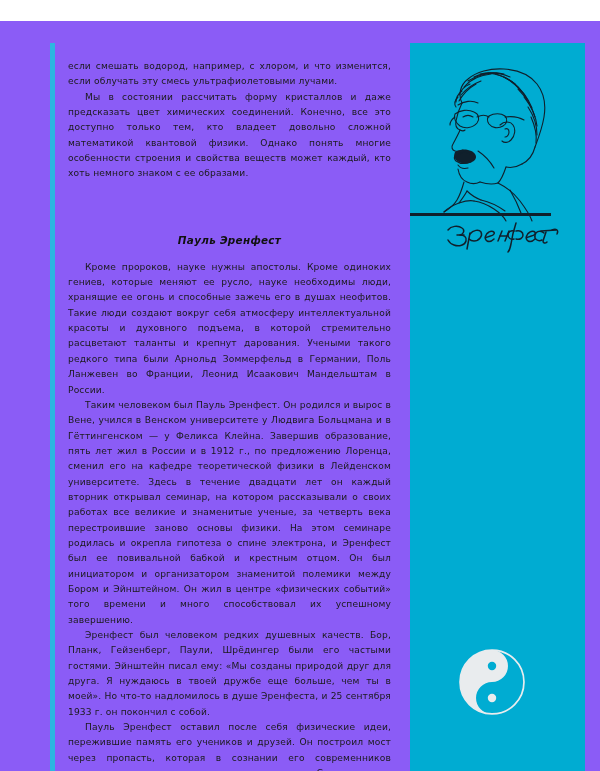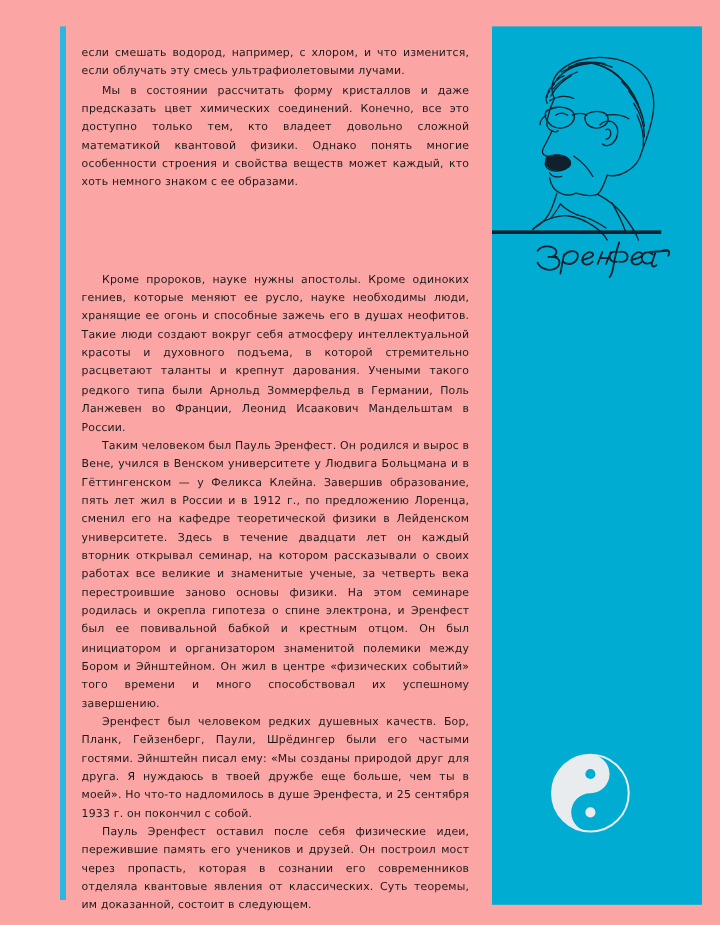--- a/index.html
+++ b/index.html
@@ -11,21 +11,22 @@
     height: 771px;
     background: #ffffff;
     font-family: "Liberation Sans", sans-serif;
     overflow: hidden;
     position: relative;
   }
 
   .page {
     position: absolute;
     inset: 0;
-    background: #fca5a5;
+    background: #8b5cf6;
+    margin-top: 21px;
   }
 
   
   .left-rule {
     position: absolute;
     left: 50px;
     top: 22px;
     width: 5px;
     height: 728px;
     background: #2cb6e0;
@@ -139,20 +140,21 @@
   <div class="left-rule"></div>
 
   <div class="text-column">
 
     <p class="body-par">если смешать водород, например, с хлором, и что изменится, если облучать эту смесь ультрафиолетовыми лучами.</p>
 
     <p class="body-par indent">Мы в состоянии рассчитать форму кристаллов и даже предсказать цвет химических соединений. Конечно, все это доступно только тем, кто владеет довольно сложной математикой квантовой физики. Однако понять многие особенности строения и свойства веществ может каждый, кто хоть немного знаком с ее образами.</p>
 
     <div class="gap-before-title"></div>
 
+    <h2 class="section-title">Пауль Эренфест</h2>
 
     <div class="gap-after-title"></div>
 
     <p class="body-par indent">Кроме пророков, науке нужны апостолы. Кроме одиноких гениев, которые меняют ее русло, науке необходимы люди, хранящие ее огонь и способные зажечь его в душах неофитов. Такие люди создают вокруг себя атмосферу интеллектуальной красоты и духовного подъема, в которой стремительно расцветают таланты и крепнут дарования. Учеными такого редкого типа были Арнольд Зоммерфельд в Германии, Поль Ланжевен во Франции, Леонид Исаакович Мандельштам в России.</p>
     <p class="body-par indent">Таким человеком был Пауль Эренфест. Он родился и вырос в Вене, учился в Венском университете у Людвига Больцмана и в Гёттингенском — у Феликса Клейна. Завершив образование, пять лет жил в России и в 1912 г., по предложению Лоренца, сменил его на кафедре теоретической физики в Лейденском университете. Здесь в течение двадцати лет он каждый вторник открывал семинар, на котором рассказывали о своих работах все великие и знаменитые ученые, за четверть века перестроившие заново основы физики. На этом семинаре родилась и окрепла гипотеза о спине электрона, и Эренфест был ее повивальной бабкой и крестным отцом. Он был инициатором и организатором знаменитой полемики между Бором и Эйнштейном. Он жил в центре «физических событий» того времени и много способствовал их успешному завершению.</p>
     <p class="body-par indent">Эренфест был человеком редких душевных качеств. Бор, Планк, Гейзенберг, Паули, Шрёдингер были его частыми гостями. Эйнштейн писал ему: «Мы созданы природой друг для друга. Я нуждаюсь в твоей дружбе еще больше, чем ты в моей». Но что-то надломилось в душе Эренфеста, и 25 сентября 1933 г. он покончил с собой.</p>
     <p class="body-par indent">Пауль Эренфест оставил после себя физические идеи, пережившие память его учеников и друзей. Он построил мост через пропасть, которая в сознании его современников отделяла квантовые явления от классических. Суть теоремы, им доказанной, состоит в следующем.</p>
 
   </div>
 

